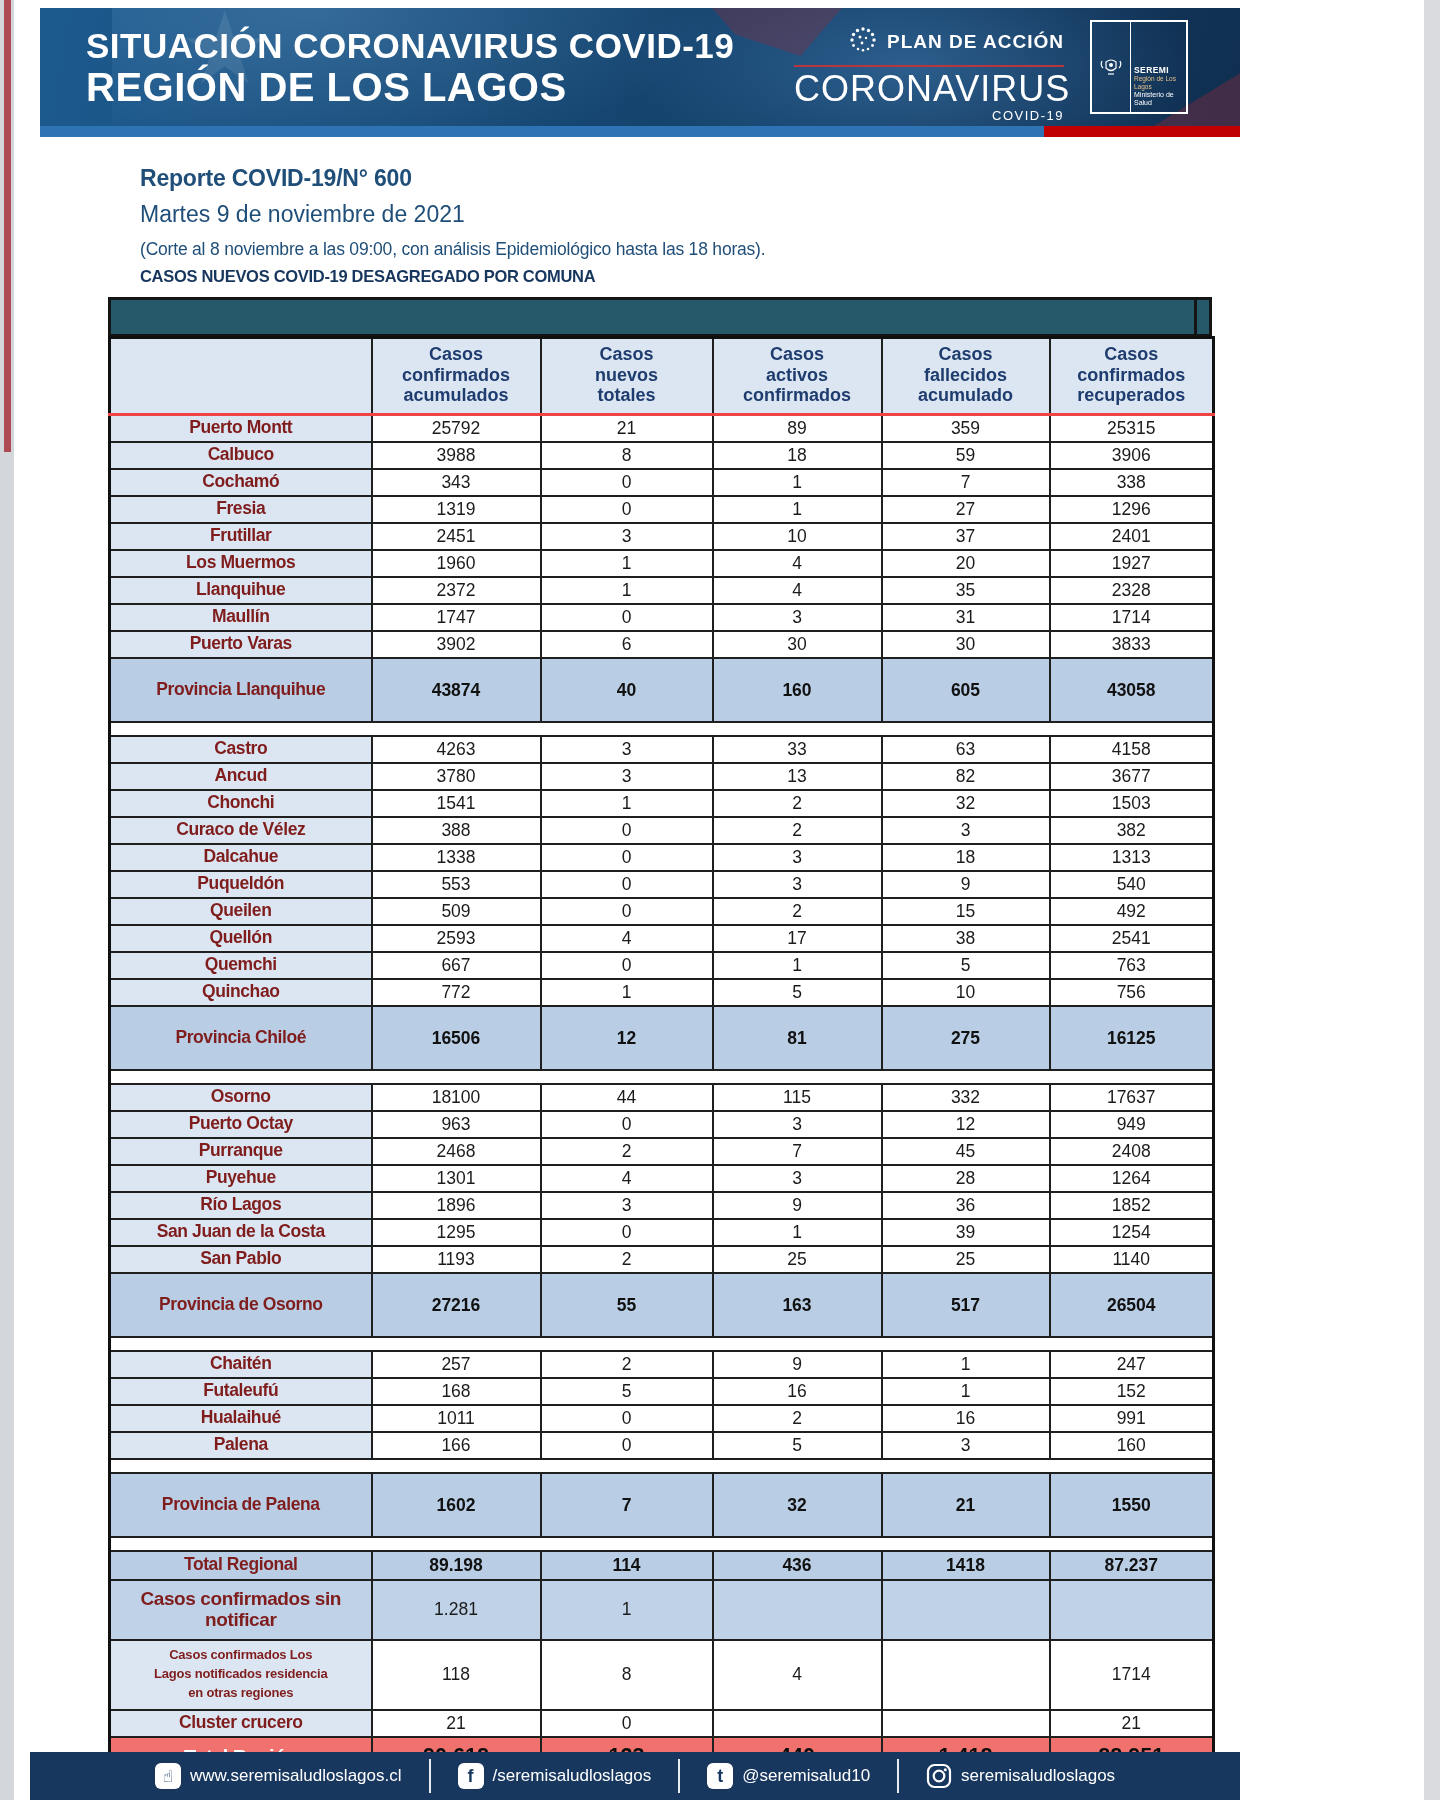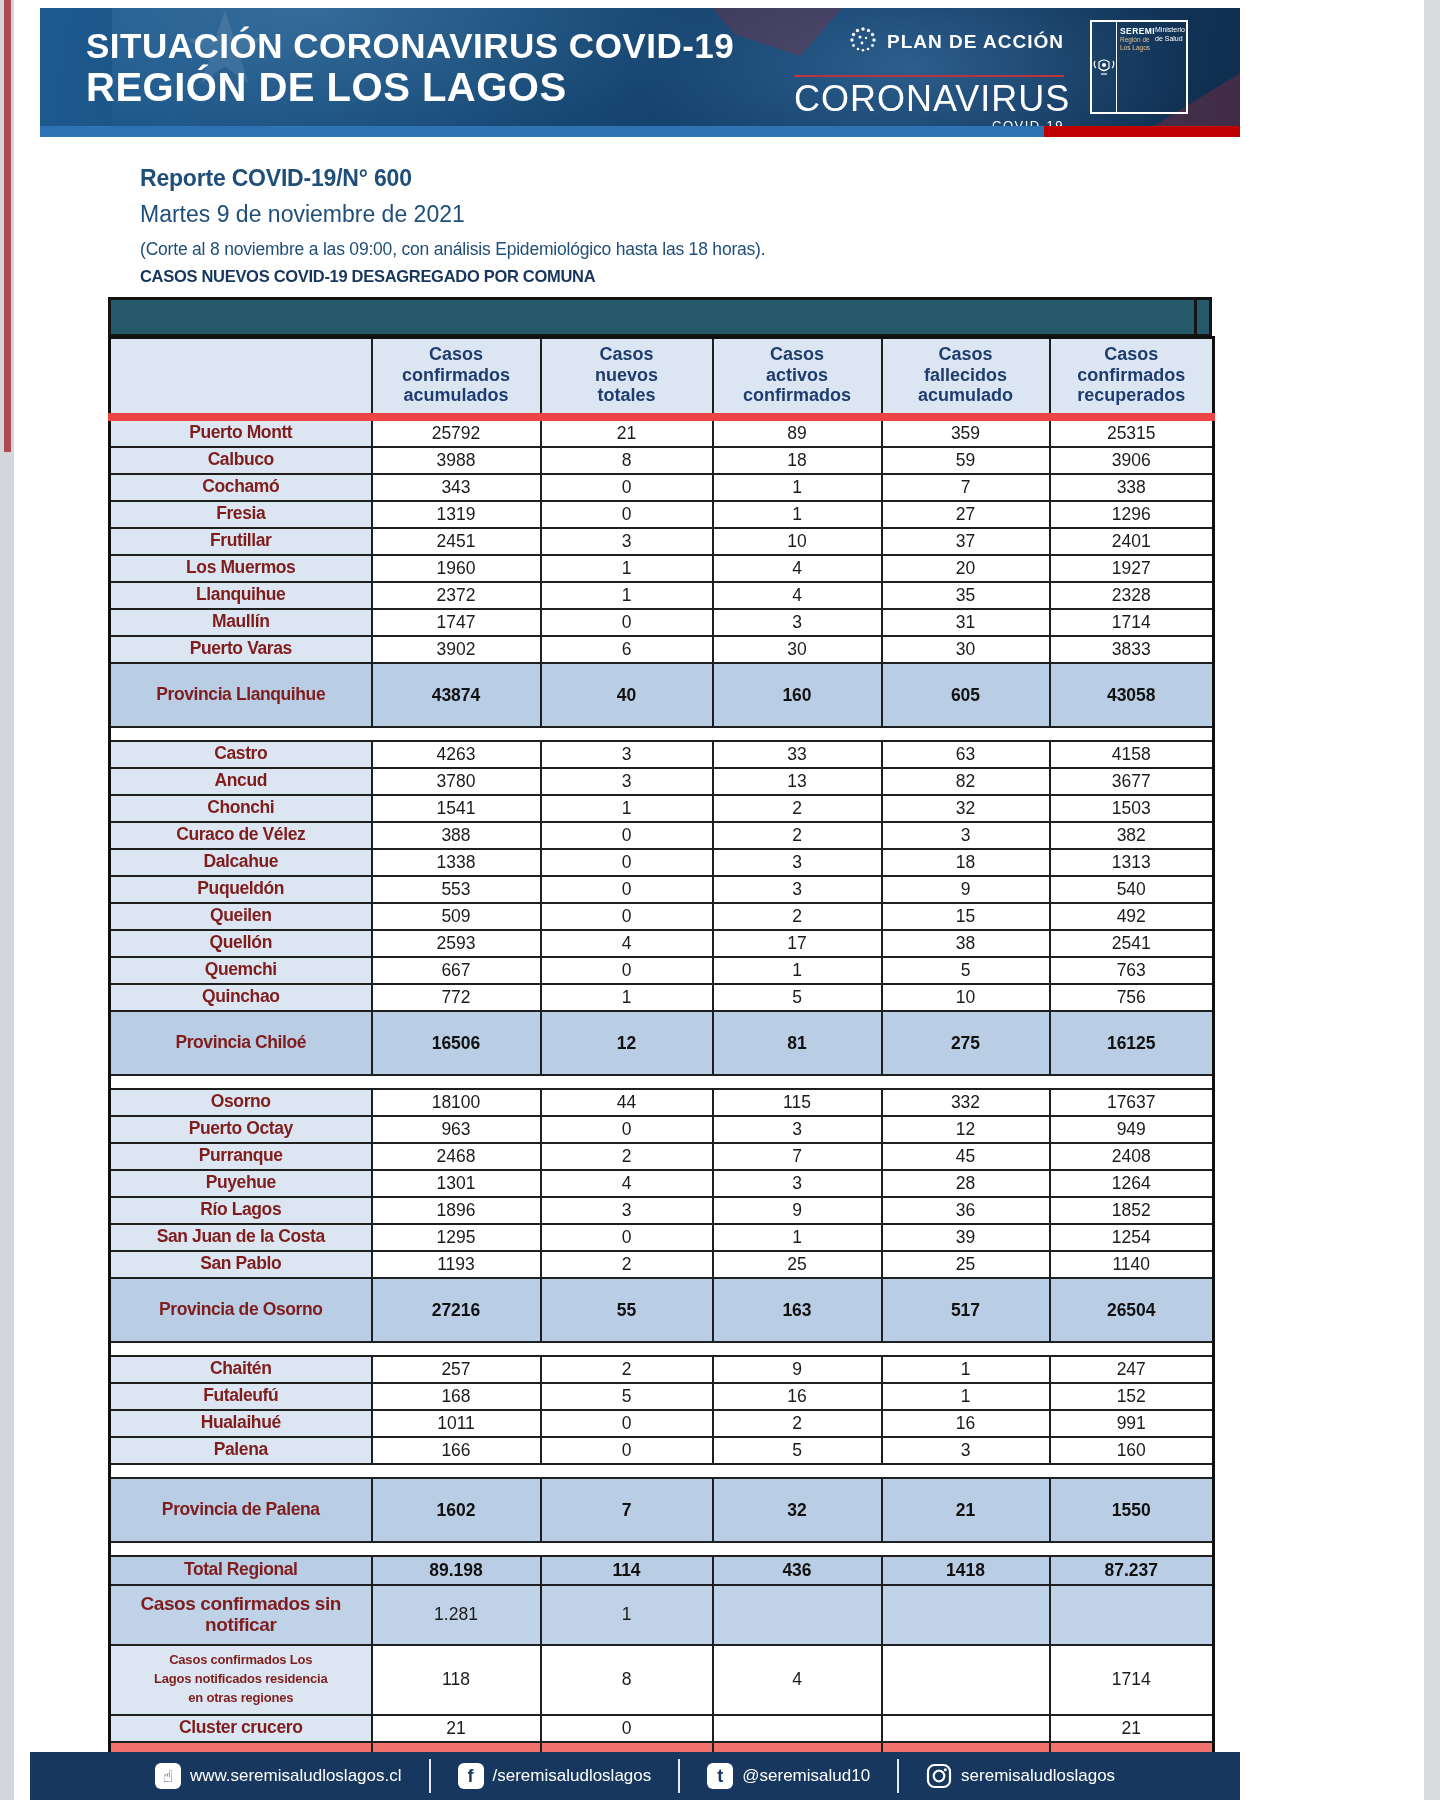--- a/index.html
+++ b/index.html
@@ -24,27 +24,27 @@
   .flag-red-a{position:absolute;left:56%;top:0;width:130px;height:48px;background:#8c2a3a;opacity:.35;
     clip-path:polygon(0 0,100% 0,68% 100%,18% 55%);}
   .flag-red-b{position:absolute;right:0;bottom:0;width:120px;height:62px;background:#8c2a3a;opacity:.4;
     clip-path:polygon(28% 100%,100% 15%,100% 100%);}
   .banner-star{position:absolute;left:140px;top:-18px;font-size:100px;color:#ffffff;opacity:.09;}
   .banner-titles{position:absolute;left:46px;top:18px;color:#ffffff;line-height:1.12;}
   .bt1{font-size:35px;font-weight:600;letter-spacing:.5px;}
   .bt2{font-size:40px;font-weight:800;letter-spacing:.5px;}
   .plan-block{position:absolute;right:176px;top:16px;width:270px;text-align:right;color:#fff;}
   .plan-row{display:flex;align-items:center;justify-content:flex-end;gap:8px;
-    border-bottom:2px solid #b8363d;padding-bottom:15px;}
+    border-bottom:2px solid #b8363d;padding-bottom:5px;}
   .plan-label{font-size:19px;font-weight:600;letter-spacing:1px;}
   .brand{font-size:36px;font-weight:400;letter-spacing:1px;line-height:1.05;margin-top:3px;}
   .brand-sub{font-size:13px;letter-spacing:1.5px;margin-top:0;}
   .logo-box{position:absolute;right:52px;top:12px;width:94px;height:90px;border:2px solid #fff;display:flex;}
   .crest{width:38px;border-right:1.5px solid #fff;display:grid;place-items:center;}
-  .logo-text{flex:1;padding:4px 3px;display:flex;flex-direction:row;justify-content:flex-end;color:#fff;}
+  .logo-text{flex:1;padding:4px 3px;display:flex;flex-direction:column;justify-content:flex-end;color:#fff;margin-top:12px;}
   .lt-seremi{font-size:8.5px;font-weight:800;letter-spacing:.4px;}
   .lt-region{font-size:6.5px;color:#e8c189;line-height:1.2;}
   .lt-ministry{font-size:7px;line-height:1.25;}
 
   .flag-stripe{position:absolute;left:40px;top:126px;width:1200px;height:11px;display:flex;}
   .fs-blue{width:83.7%;background:#2e74b5;}
   .fs-red{flex:1;background:#c00000;}
 
   
   .report-head{position:absolute;left:140px;top:165px;color:#1f4e79;}
@@ -55,21 +55,21 @@
 
   
   .table-wrap{position:absolute;left:108px;top:297px;width:1104px;}
   .teal-band{height:34px;border:3px solid #141414;display:flex;background:#26596a;}
   .tb-main{flex:1;background:#26596a;}
   .tb-tab{width:12px;border-left:3px solid #141414;background:#26596a;}
   table.grid{border-collapse:collapse;width:1104px;table-layout:fixed;border:3px solid #101010;margin-top:-1px;}
   .grid th,.grid td{border:2px solid #1f1f1f;text-align:center;padding:0;}
   .grid thead th{
     background:#dce6f2;color:#1e3c6e;font-weight:700;font-size:18px;line-height:1.14;
-    white-space:pre-line;padding:5px 0 7px;border-bottom:8px solid #ef4444;
+    white-space:pre-line;padding:5px 0 7px;border-bottom:3px solid #ef4444;
   }
   td.lbl{background:#dce6f2;color:#7f1d1d;font-weight:700;font-size:17.5px;
     white-space:pre-line;letter-spacing:-.4px;line-height:1.1;}
   td.val{background:#ffffff;color:#1b1b1b;font-size:17.5px;}
   tr.r-comuna td{height:25px;}
   tr.r-cluster td{height:25px;}
   tr.r-provincia td{background:#b9cde5;height:41px;vertical-align:top;padding-top:21px;}
   tr.r-provincia td.lbl{background:#b9cde5;}
   tr.r-provincia td.val{background:#b9cde5;font-weight:700;color:#111;}
   tr.r-spacer td{height:12px;border-top:2px solid #1f1f1f;border-bottom:2px solid #1f1f1f;border-left:none;border-right:none;background:#fff;}

